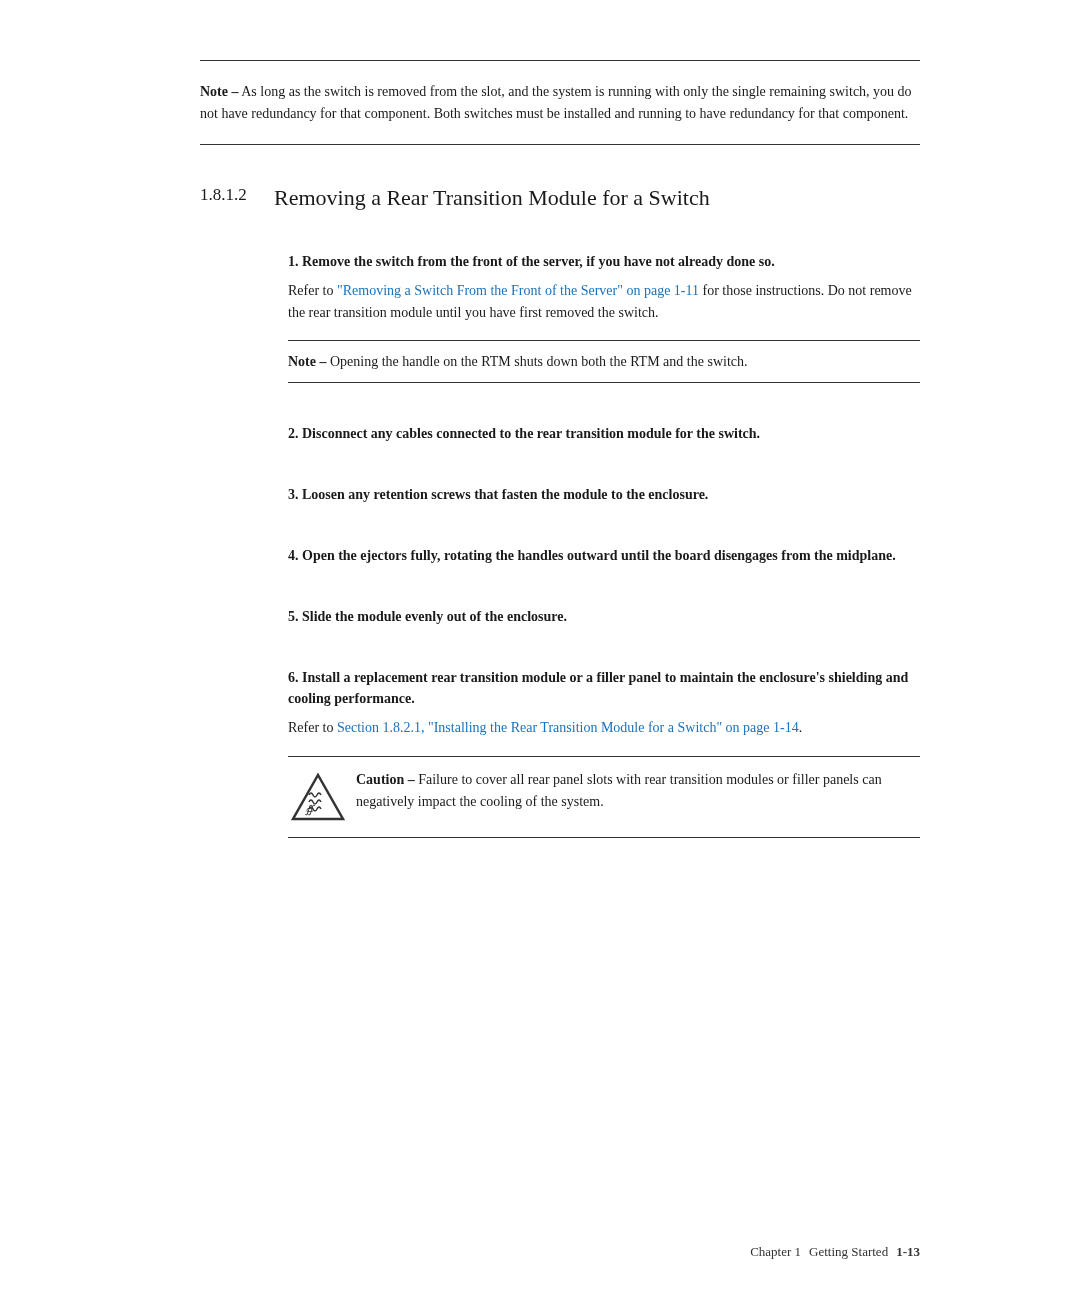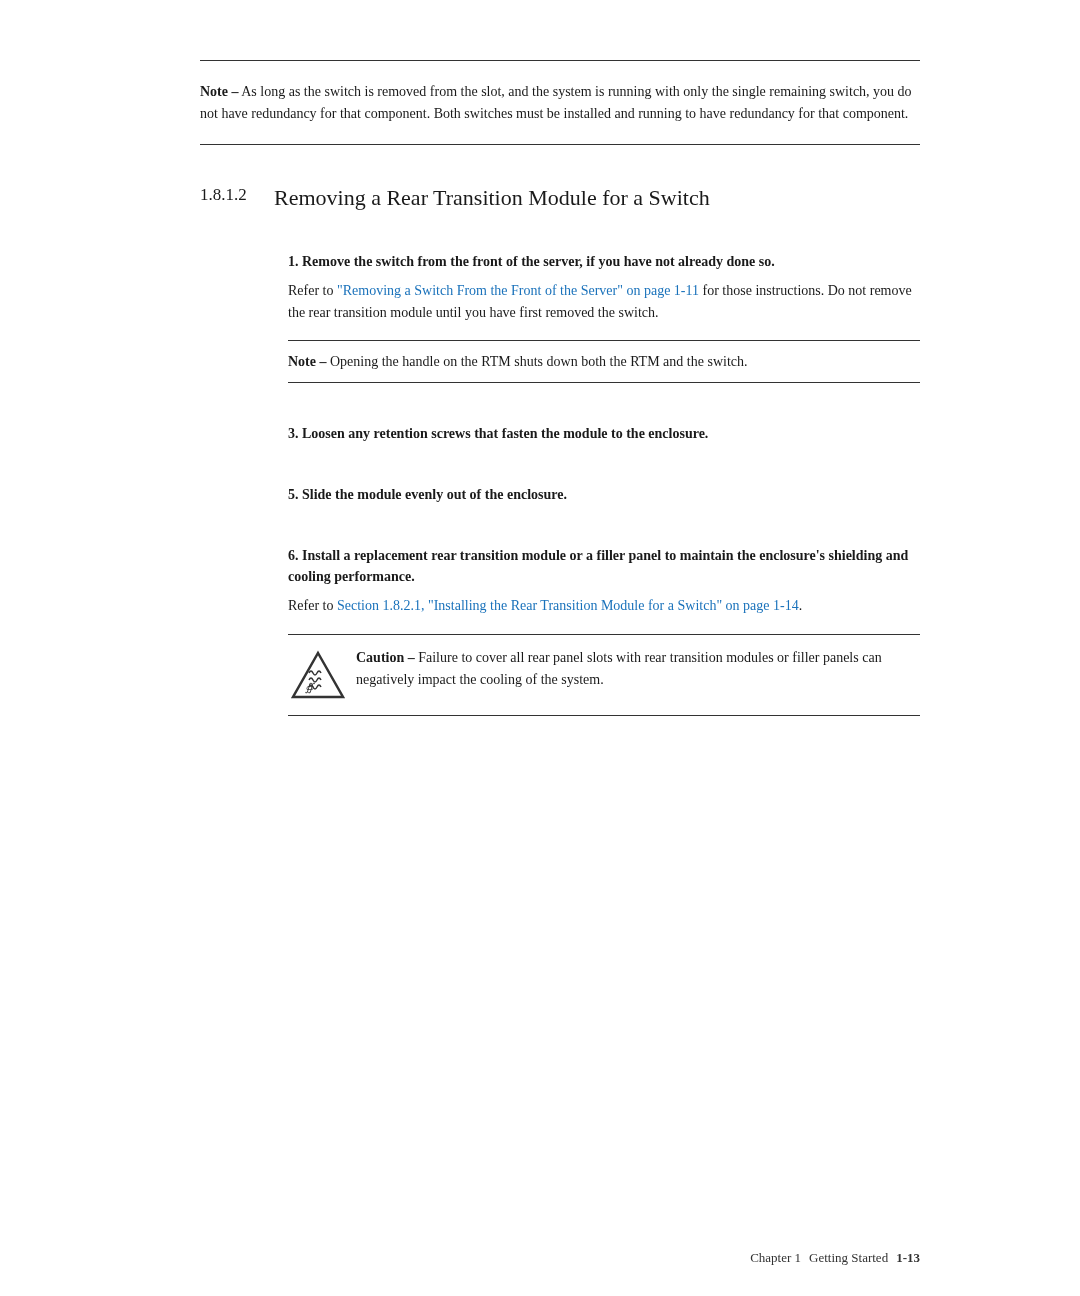--- a/index.html
+++ b/index.html
@@ -122,21 +122,21 @@
       line-height: 1.55;
       flex: 1;
     }
 
     .caution-label {
       font-weight: bold;
     }
 
     .footer {
       position: absolute;
-      bottom: 30px;
+      bottom: 36px;
       right: 160px;
       font-size: 13px;
       color: #333;
       display: flex;
       gap: 8px;
       align-items: center;
     }
 
     .footer-chapter {
       color: #333;
@@ -175,27 +175,37 @@
       </div>
 
       <div class="inner-note">
         <p>
           <span class="note-label">Note –</span>
           <span>Opening the handle on the RTM shuts down both the RTM and the switch.</span>
         </p>
       </div>
     </div>
 
+    <div class="step step-numbered">
+      <div class="step-header">
+        <span>2. </span><span>Disconnect any cables connected to the rear transition module for the switch.</span>
+      </div>
+    </div>
 
     <div class="step step-numbered">
       <div class="step-header">
         <span>3. </span><span>Loosen any retention screws that fasten the module to the enclosure.</span>
       </div>
     </div>
 
+    <div class="step step-numbered">
+      <div class="step-header">
+        <span>4. </span><span>Open the ejectors fully, rotating the handles outward until the board disengages from the midplane.</span>
+      </div>
+    </div>
 
     <div class="step step-numbered">
       <div class="step-header">
         <span>5. </span><span>Slide the module evenly out of the enclosure.</span>
       </div>
     </div>
 
     <div class="step step-numbered">
       <div class="step-header">
         <span>6. </span><span>Install a replacement rear transition module or a filler panel to maintain the enclosure's shielding and cooling performance.</span>

